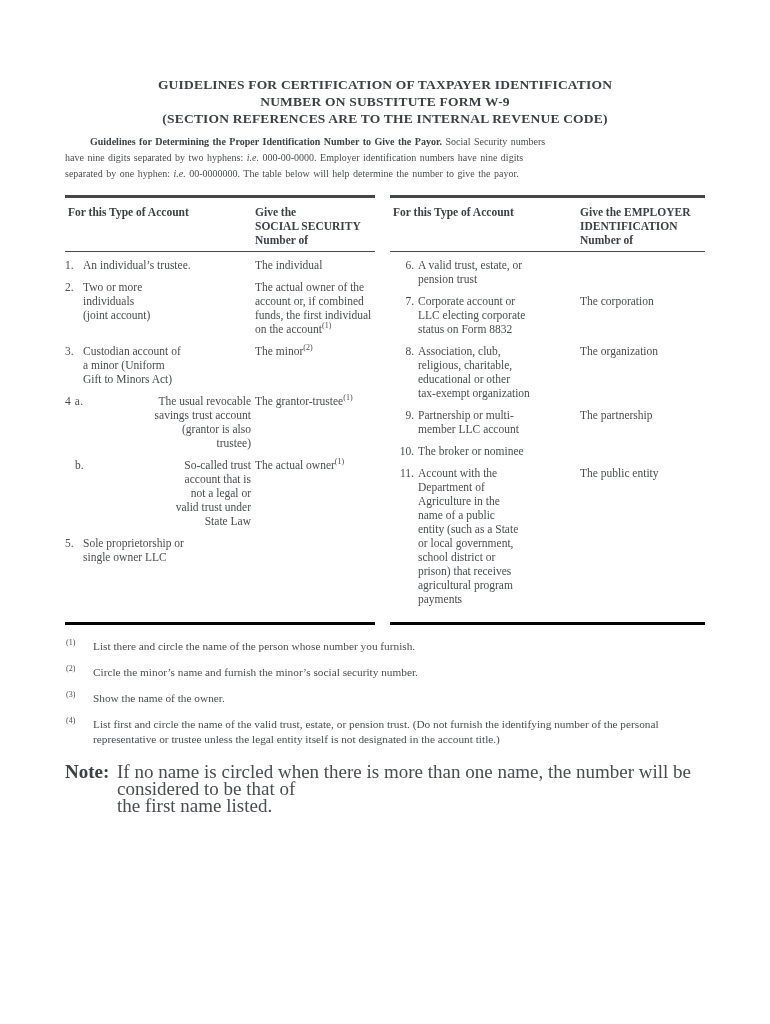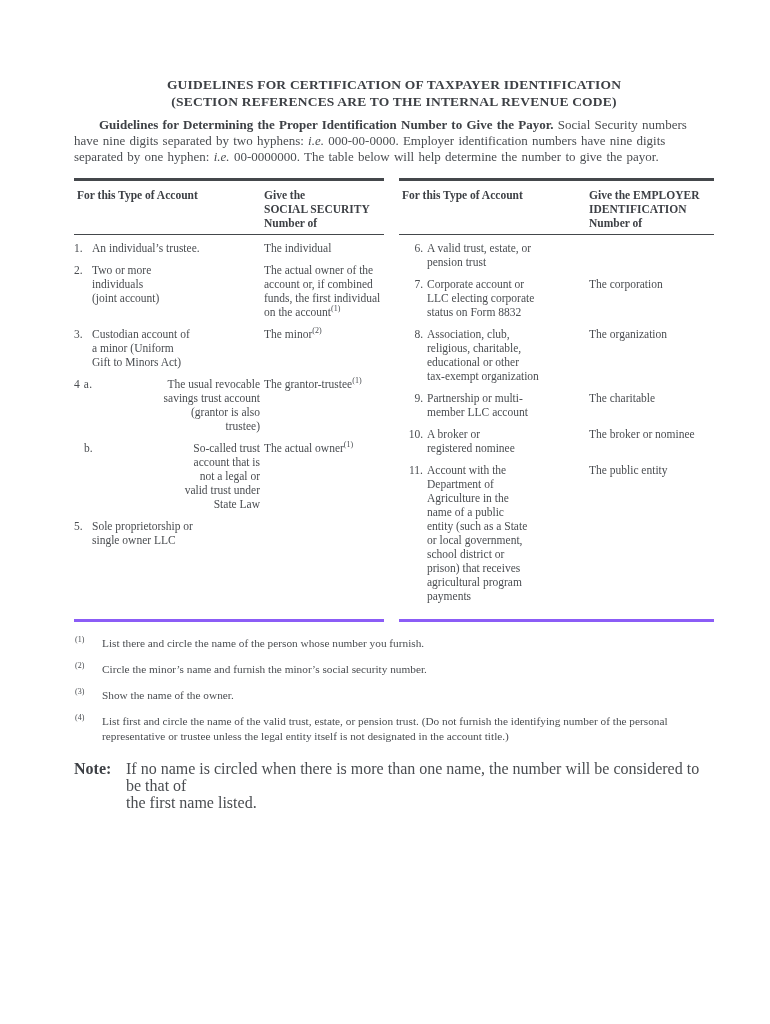--- a/index.html
+++ b/index.html
@@ -10,38 +10,38 @@
   body {
     width: 770px;
     height: 1024px;
     font-family: "Liberation Serif", "DejaVu Serif", serif;
     color: #4a4d51;
     position: relative;
     overflow: hidden;
   }
   .page {
     position: absolute;
-    left: 74px;
+    left: 65px;
     top: 0;
     width: 640px;
   }
   
   .title-block {
     margin-top: 76px;
     text-align: center;
     font-weight: bold;
     font-size: 13.5px;
     line-height: 17px;
     color: #3d4045;
     letter-spacing: 0.2px;
   }
   
   .intro {
     margin-top: 7px;
-    font-size: 13px;
+    font-size: 10px;
     line-height: 16px;
     word-spacing: 1px;
   }
   .intro .pline {
     white-space: nowrap;
   }
   .intro .pline.first {
     padding-left: 25px;
   }
   .intro .lead {
@@ -51,21 +51,21 @@
   .intro i { font-style: italic; margin-top: 12px; }
   
   .tables {
     display: flex;
     gap: 15px;
     align-items: stretch;
     margin-top: 13px;
   }
   .tbl {
     border-top: 3px solid #44474b;
-    border-bottom: 3px solid #8b5cf6;
+    border-bottom: 3px solid #000000;
     font-size: 11.5px;
     line-height: 14px;
     box-sizing: border-box;
   }
   .tbl.left  { width: 310px; }
   .tbl.right { width: 315px; }
   .thead {
     display: grid;
     border-bottom: 1.5px solid #44474b;
     padding: 7px 0 4px 0;
@@ -105,33 +105,34 @@
     grid-template-columns: 28px 1fr;
     margin-bottom: 11px;
   }
   .fnote .marker { padding-left: 1px; }
   .fnote .ftext { white-space: pre-line; }
   
   .note {
     margin-top: 16px;
     display: grid;
     grid-template-columns: 52px 1fr;
-    font-size: 16px;
+    font-size: 19px;
     line-height: 17px;
   }
   .note .nlabel { font-weight: bold; color: #3d4045; }
   .note .ntext { white-space: pre-line; }
 </style>
 </head>
 <body>
 
 <div class="page">
 
   <div class="title-block">
     <div>GUIDELINES FOR CERTIFICATION OF TAXPAYER IDENTIFICATION</div>
+    <div>NUMBER ON SUBSTITUTE FORM W-9</div>
     <div>(SECTION REFERENCES ARE TO THE INTERNAL REVENUE CODE)</div>
   </div>
 
   <div class="intro">
     <div class="pline first"><span class="lead">Guidelines for Determining the Proper Identification Number to Give the Payor.</span><span> Social Security numbers</span></div>
     <div class="pline"><span>have nine digits separated by two hyphens: </span><i>i.e.</i><span> 000-00-0000. Employer identification numbers have nine digits</span></div>
     <div class="pline"><span>separated by one hyphen: </span><i>i.e.</i><span> 00-0000000. The table below will help determine the number to give the payor.</span></div>
   </div>
 
   <div class="tables">
@@ -216,26 +217,24 @@
           <div class="acct">Association, club,
 religious, charitable,
 educational or other
 tax-exempt organization</div>
           <div class="give"><span>The organization</span><sup></sup></div>
         </div>
         <div class="trow">
           <div class="num">9.</div>
           <div class="acct">Partnership or multi-
 member LLC account</div>
-          <div class="give"><span>The charitable</span><sup></sup></div>
+          <div class="give"><span>The partnership</span><sup></sup></div>
         </div>
         <div class="trow">
           <div class="num">10.</div>
-          <div class="acct">A broker or
-registered nominee</div>
           <div class="give"><span>The broker or nominee</span><sup></sup></div>
         </div>
         <div class="trow">
           <div class="num">11.</div>
           <div class="acct">Account with the
 Department of
 Agriculture in the
 name of a public
 entity (such as a State
 or local government,

